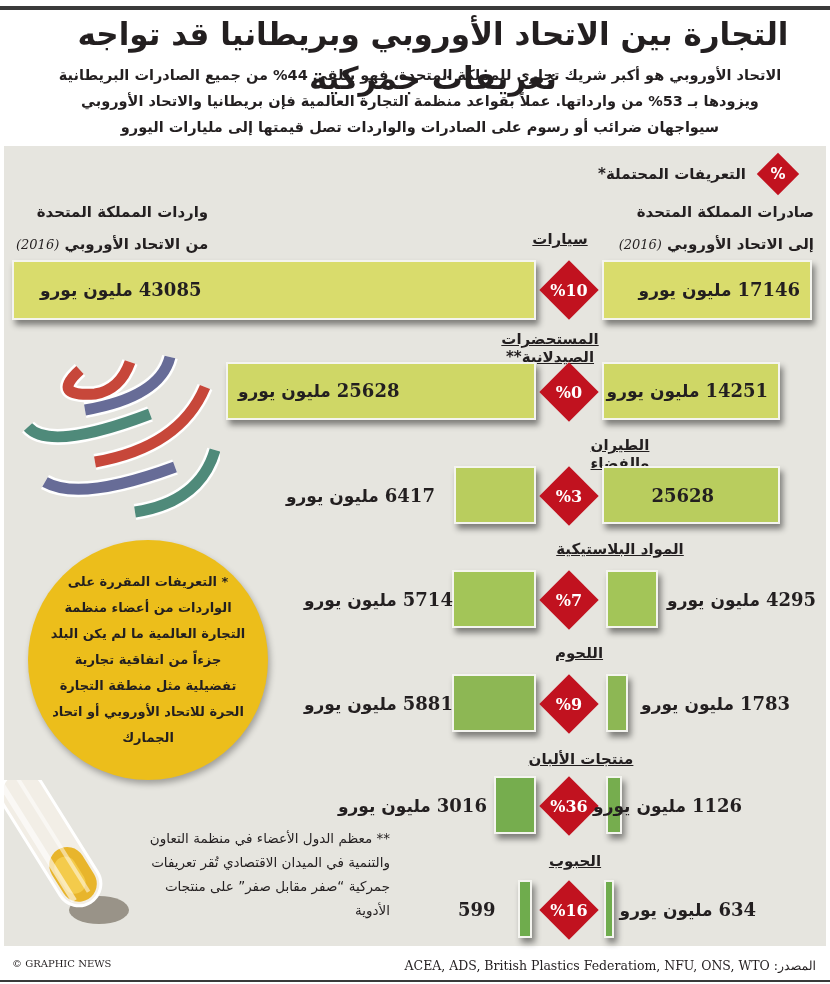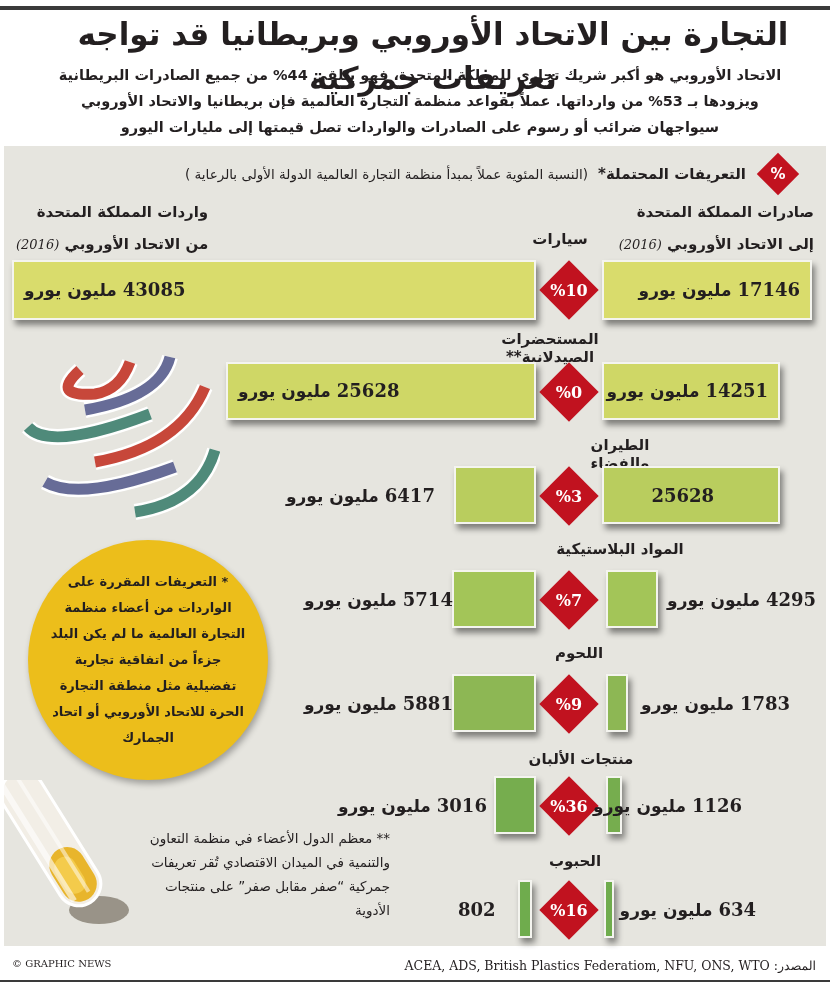--- a/index.html
+++ b/index.html
@@ -19,21 +19,21 @@
   .legend-diamond::before { content: ""; position: absolute; left: 7px; top: 7px; width: 30px; height: 30px; background: #c1121f; transform: rotate(45deg); }
   .legend-diamond span { position: absolute; inset: 0; display: flex; align-items: center; justify-content: center; color: #fff; font-weight: bold; font-size: 15px; }
   .legend-title { font-weight: bold; font-size: 15px; }
   .legend-note { font-size: 13.5px; }
 
   .col-head { position: absolute; direction: rtl; font-weight: bold; font-size: 15px; line-height: 32px; color: #231f20; }
   .col-head .yr { font-style: italic; font-weight: normal; font-family: "DejaVu Serif", serif; font-size: 13px; }
   .col-right { right: 16px; top: 196px; text-align: right; margin-left: 29px; }
   .col-left { left: 16px; top: 196px; text-align: right; }
 
-  .cat { position: absolute; direction: rtl; font-weight: bold; font-size: 15px; text-align: center; color: #231f20; }
+  .cat { position: absolute; direction: rtl; font-weight: bold; font-size: 15px; text-align: center; color: #231f20; text-decoration: underline; }
 
   .bar { position: absolute; border: 2px solid #f4f4ef; box-shadow: 3px 5px 6px rgba(0,0,0,0.45); }
   .val { position: absolute; direction: rtl; font-weight: bold; font-size: 17px; color: #231f20; white-space: nowrap; line-height: 24px; }
   .val .num { font-family: "DejaVu Serif", serif; font-size: 18px; }
 
   .diamond { position: absolute; width: 64px; height: 64px; }
   .diamond::before { content: ""; position: absolute; left: 11px; top: 11px; width: 42px; height: 42px; background: #c1121f; transform: rotate(45deg); }
   .diamond span { position: absolute; inset: 0; display: flex; align-items: center; justify-content: center; color: #fff; font-family: "DejaVu Serif", serif; font-weight: bold; font-size: 16px; direction: rtl; }
 
   .wto-logo { position: absolute; left: 10px; top: 352px; width: 210px; height: 180px; }
@@ -63,21 +63,20 @@
   <div>سيواجهان ضرائب أو رسوم على الصادرات والواردات تصل قيمتها إلى مليارات اليورو</div>
 </div>
 
 <div class="panel"></div>
 
 <div class="legend">
   <div class="legend-diamond">
       <span>%</span>
     </div>
   <span class="legend-title">التعريفات المحتملة*</span>
-  <span class="legend-note">(النسبة المئوية عملاً بمبدأ منظمة التجارة العالمية الدولة الأولى بالرعاية )</span>
 </div>
 
 <div class="col-head col-right">
   <div>صادرات المملكة المتحدة</div>
   <div><span>إلى الاتحاد الأوروبي</span> <span class="yr">(2016)</span></div>
 </div>
 <div class="col-head col-left">
   <div>واردات المملكة المتحدة</div>
   <div><span>من الاتحاد الأوروبي</span> <span class="yr">(2016)</span></div>
 </div>
@@ -100,21 +99,21 @@
     <path d="M125 160 Q190 150 205 98" stroke="#4f8a7a"></path>
   </g>
 </svg>
 
 <div class="cat" style="right:230px; top:230px; width:80px;">سيارات</div>
 <div class="bar" style="left:12px; top:260px; width:524px; height:60px; background:#d9dc6c;"></div>
 <div class="bar" style="left:602px; top:260px; width:210px; height:60px; background:#d9dc6c;"></div>
 <div class="diamond" style="left:537px; top:258px;">
     <span>%10</span>
   </div>
-<div class="val" style="left:24px; top:278px;"><span class="num">43085</span> <span>مليون يورو</span></div>
+<div class="val" style="left:40px; top:278px;"><span class="num">43085</span> <span>مليون يورو</span></div>
 <div class="val" style="right:30px; top:278px;"><span class="num">17146</span> <span>مليون يورو</span></div>
 
 <div class="cat" style="left:470px; top:330px; width:160px;">المستحضرات الصيدلانية**</div>
 <div class="bar" style="left:226px; top:362px; width:310px; height:58px; background:#cfd766;"></div>
 <div class="bar" style="left:602px; top:362px; width:178px; height:58px; background:#cfd766;"></div>
 <div class="diamond" style="left:537px; top:360px;">
     <span>%0</span>
   </div>
 <div class="val" style="left:238px; top:379px;"><span class="num">25628</span> <span>مليون يورو</span></div>
 <div class="val" style="right:62px; top:379px;"><span class="num">14251</span> <span>مليون يورو</span></div>
@@ -154,21 +153,21 @@
   </div>
 <div class="val" style="left:338px; top:794px;"><span class="num">3016</span> <span>مليون يورو</span></div>
 <div class="val" style="right:88px; top:794px;"><span class="num">1126</span> <span>مليون يورو</span></div>
 
 <div class="cat" style="left:540px; top:852px; width:70px;">الحبوب</div>
 <div class="bar" style="left:518px; top:880px; width:14px; height:58px; background:#6fac4d;"></div>
 <div class="bar" style="left:604px; top:880px; width:10px; height:58px; background:#6fac4d;"></div>
 <div class="diamond" style="left:537px; top:878px;">
     <span>%16</span>
   </div>
-<div class="val" style="left:458px; top:898px;"><span class="num">802</span> <span></span></div>
+<div class="val" style="left:458px; top:898px;"><span class="num">599</span> <span></span></div>
 <div class="val" style="right:74px; top:898px;"><span class="num">634</span> <span>مليون يورو</span></div>
 
 <div class="note-circle">
   <p>* التعريفات المقررة على الواردات من أعضاء منظمة التجارة العالمية ما لم يكن البلد جزءاً من اتفاقية تجارية تفضيلية مثل منطقة التجارة الحرة للاتحاد الأوروبي أو اتحاد الجمارك</p>
 </div>
 
 <svg class="test-tube" viewBox="0 0 130 160">
   <ellipse cx="95" cy="130" rx="30" ry="14" fill="#5a5040" opacity="0.55"></ellipse>
   <g transform="rotate(-32 60 80)">
     <rect x="38" y="-20" width="44" height="150" rx="22" fill="#f2eee6" stroke="#ffffff" stroke-width="3"></rect>

